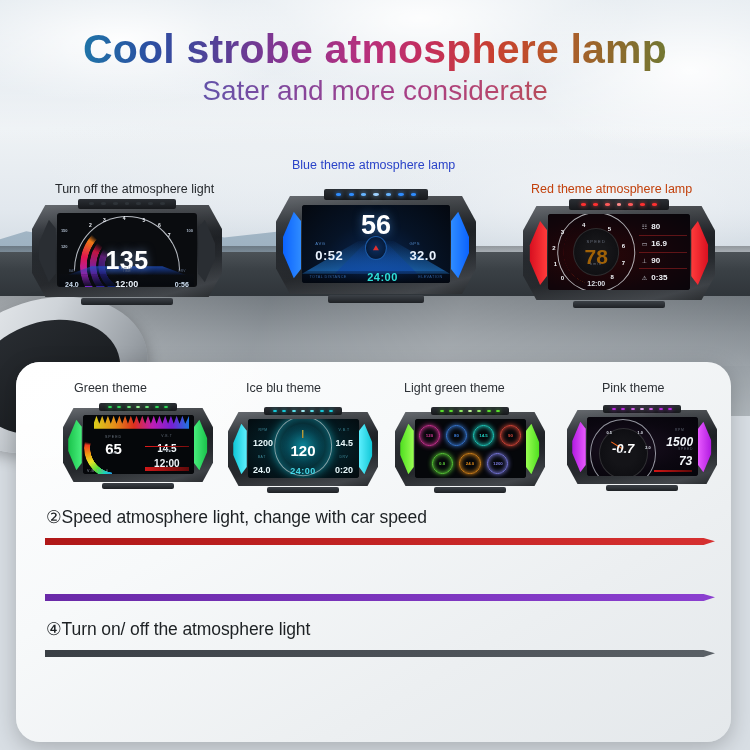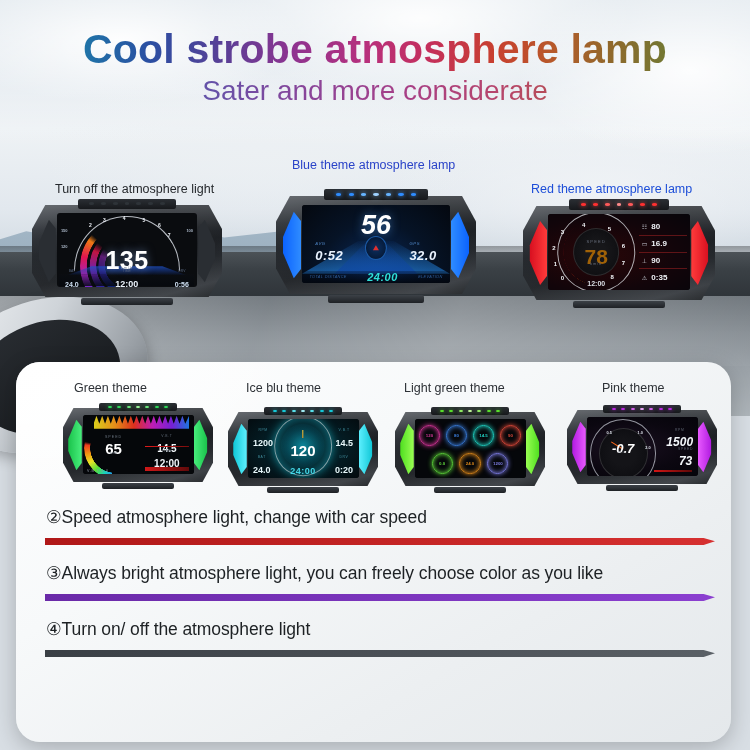--- a/index.html
+++ b/index.html
@@ -82,21 +82,21 @@
       #3b62b4 0%, #4a5fb0 16%, #6a4fa6 30%, #8c4498 42%,
       #a73f86 54%, #b6456d 66%, #b7553f 82%, #a8622f 100%);
     -webkit-background-clip: text; background-clip: text;
     color: transparent; -webkit-text-fill-color: transparent;
   }
 
   
   .lbl { position: absolute; z-index: 7; font-size: 12.5px; white-space: nowrap; }
   .lbl-off  { left: 55px;  top: 182px; color: #25282c; }
   .lbl-blue { left: 292px; top: 158px; color: #2a43c8; }
-  .lbl-red  { left: 531px; top: 182px; color: #1d4ed8; }
+  .lbl-red  { left: 531px; top: 182px; color: #c2410c; }
 
   
   .hud { position: absolute; z-index: 8; }
   .hud .shell {
     position: absolute; inset: 0;
     background: linear-gradient(165deg, #4a4f55 0%, #2b2f34 26%, #1b1e22 58%, #35393e 88%, #15181b 100%);
     clip-path: polygon(7% 0%, 93% 0%, 100% 26%, 100% 74%, 93% 100%, 7% 100%, 0% 74%, 0% 26%);
     box-shadow: 0 8px 16px rgba(0,0,0,.38);
   }
   .hud .shell-hl {
@@ -169,21 +169,21 @@
     position: absolute; left: 2%; right: 2%; bottom: 1%; height: 17%;
     display: flex; align-items: center; justify-content: space-between;
     padding: 0 4%; background: linear-gradient(180deg, rgba(12,16,24,.2), rgba(6,9,14,.85));
   }
   .d1-bottom .v { color: #cfe0f2; font-size: 7px; font-weight: 700; }
   .d1-bottom .vm { color: #eaf2fb; font-size: 9px; font-weight: 700; }
   .d1-bottom .k { color: #55627a; font-size: 3.4px; display: block; text-align: center; }
   .d1-side { position: absolute; color: #aab6c6; font-size: 4px; font-weight: 700; }
 
   
-  #hud-blue { left: 276px; top: 196px; width: 200px; height: 98px; font-style: italic; }
+  #hud-blue { left: 276px; top: 196px; width: 200px; height: 98px; }
   #hud-blue .glow-l, #hud-blue .glow-r {
     background: linear-gradient(90deg, #0b63ff, #2f8cff);
     box-shadow: 0 0 10px #1f7bff, 0 0 20px rgba(31,123,255,.65);
   }
   .d2-bg { position: absolute; inset: 0; background: radial-gradient(ellipse at 50% 95%, #0a2d63 0%, #061326 55%, #04080f 100%); }
   .d2-speed { position: absolute; left: 0; right: 0; top: 7%; text-align: center; color: #fff; font-size: 27px; font-weight: 700; text-shadow: 0 0 10px rgba(90,170,255,.55); }
   .d2-unit { position: absolute; left: 0; right: 0; top: 42%; text-align: center; color: #5d7da8; font-size: 4px; letter-spacing: 1.4px; }
   .d2-cell { position: absolute; top: 46%; }
   .d2-cell .k { color: #4f86c6; font-size: 4.2px; letter-spacing: .6px; display: block; }
   .d2-cell .v { color: #eaf3ff; font-size: 13px; font-weight: 700; letter-spacing: .5px; }
@@ -715,20 +715,19 @@
   </div>
   <div class="foot"></div>
 </div>
 
 <div class="bullets">
   <div class="bullet">
     <div class="txt">②Speed atmosphere light, change with car speed</div>
     <div class="bar" style="background:linear-gradient(90deg,#b01818,#d63030)"></div>
   </div>
   <div class="bullet">
-    <div class="txt">③Always bright atmosphere light, you can freely choose color as you like</div>
     <div class="bar" style="background:linear-gradient(90deg,#6a2aa8,#8b3fd0)"></div>
   </div>
   <div class="bullet">
     <div class="txt">④Turn on/ off the atmosphere light</div>
     <div class="bar" style="background:linear-gradient(90deg,#3a3f45,#5a6066)"></div>
   </div>
 </div>
 
 </body></html>

